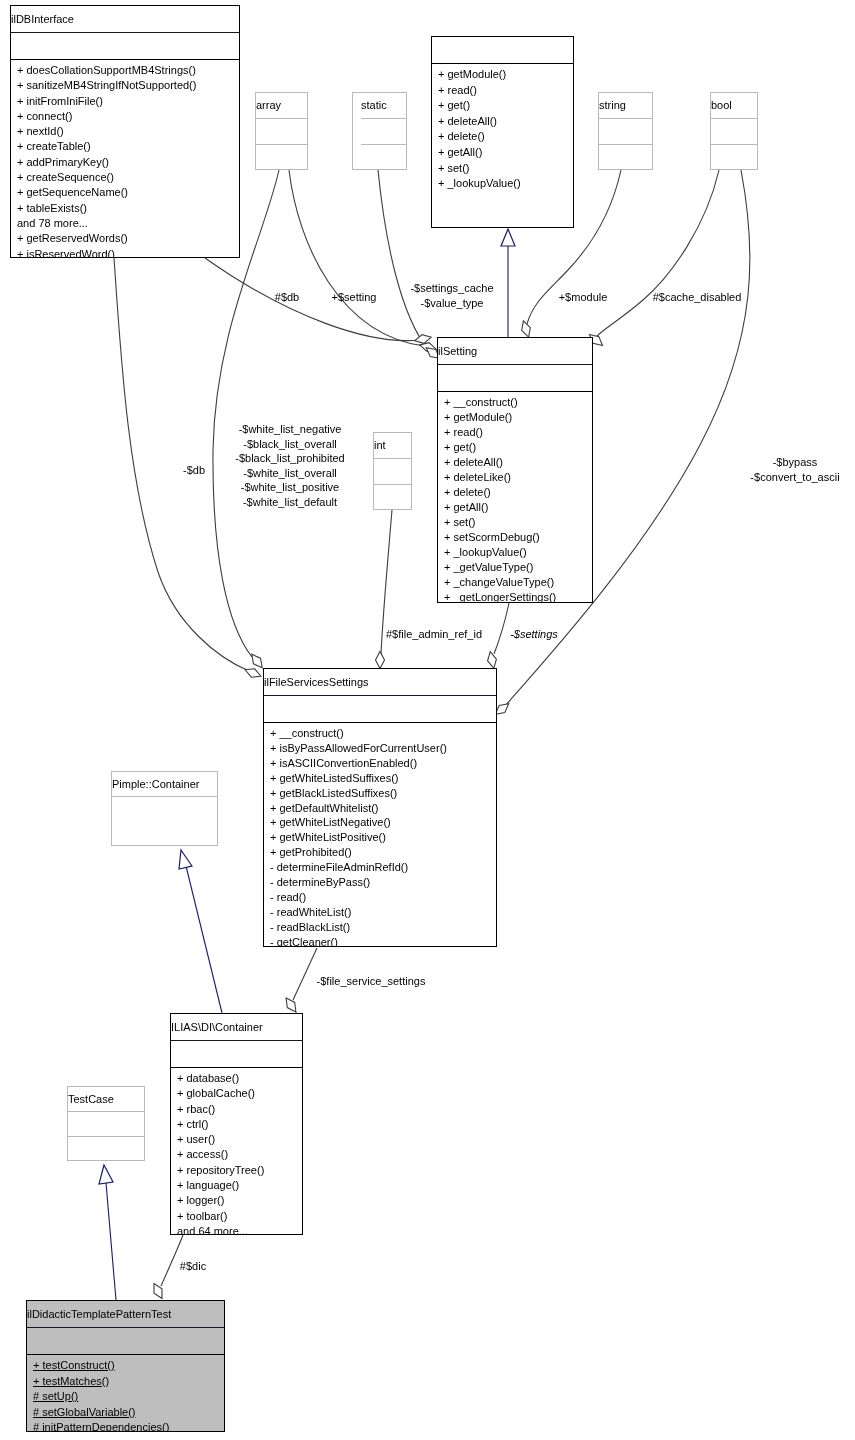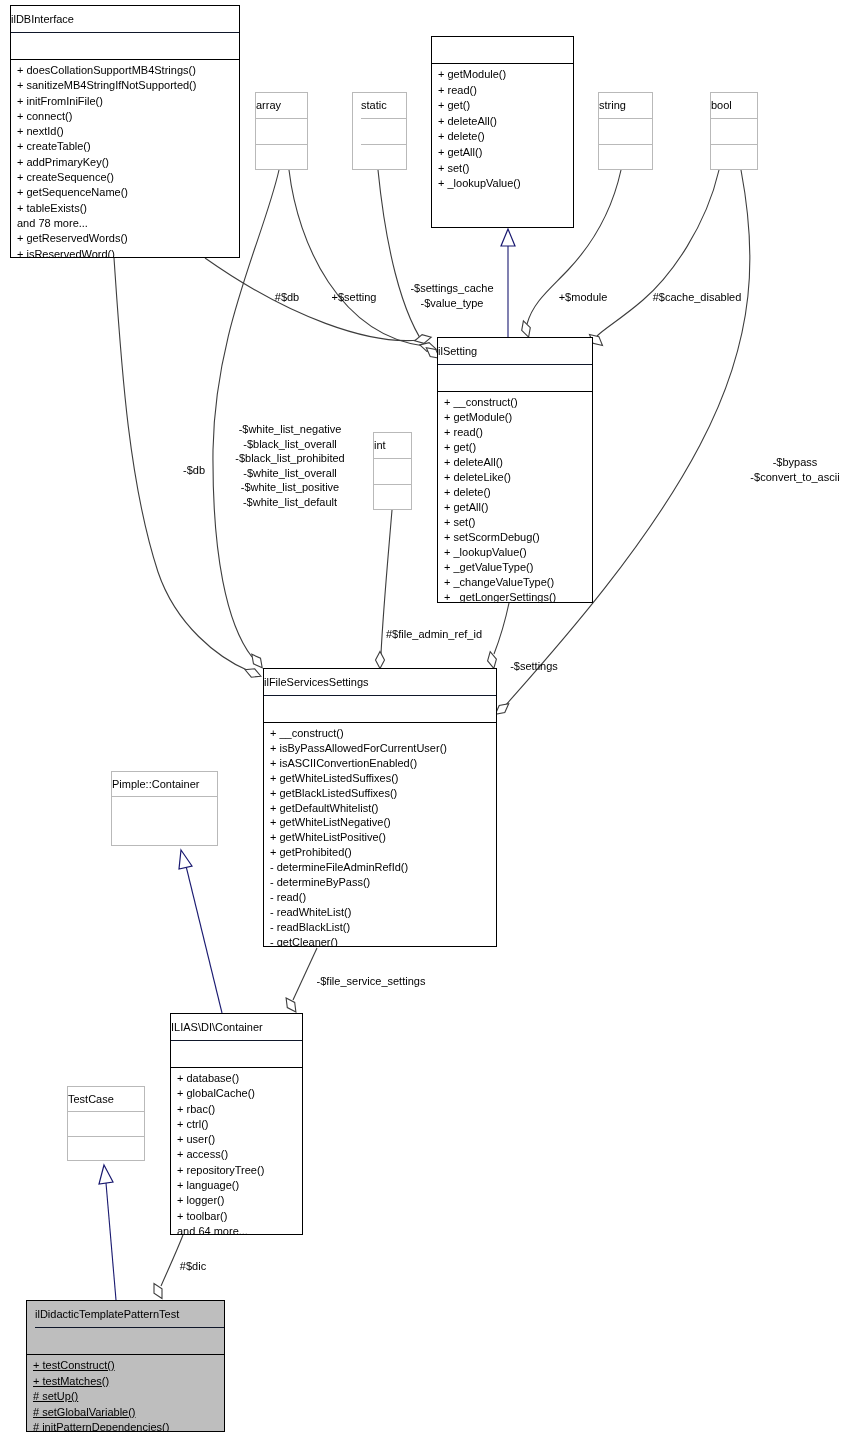--- a/index.html
+++ b/index.html
@@ -206,21 +206,21 @@
         </div>
       </div>
       <div class="cls kind-type" style="left: 67px; top: 1086px; width: 78px; height: 75px;">
         <div class="cls-title" style="height: 24px;">
           <div>TestCase</div>
         </div>
         <div class="cls-mid"></div>
         <div class="cls-mid"></div>
       </div>
       <div class="cls kind-highlight" style="left: 26px; top: 1300px; width: 199px; height: 132px;">
-        <div class="cls-title" style="height: 26px; margin-left: 8px;">
+        <div class="cls-title" style="height: 26px;">
           <div>ilDidacticTemplatePatternTest</div>
         </div>
         <div class="cls-mid"></div>
         <div class="cls-methods" style="line-height: 15.6px; text-decoration: underline;">
           <div>+ testConstruct()</div>
           <div>+ testMatches()</div>
           <div># setUp()</div>
           <div># setGlobalVariable()</div>
           <div># initPatternDependencies()</div>
         </div>
@@ -254,21 +254,21 @@
         <div>-$white_list_positive</div>
         <div>-$white_list_default</div>
       </div>
       <div class="elabel" style="left: 795px; top: 470px;">
         <div>-$bypass</div>
         <div>-$convert_to_ascii</div>
       </div>
       <div class="elabel" style="left: 434px; top: 634px;">
         <div>#$file_admin_ref_id</div>
       </div>
-      <div class="elabel" style="left: 534px; top: 666px;">
+      <div class="elabel" style="left: 534px; top: 634px; font-style: italic;">
         <div>-$settings</div>
       </div>
       <div class="elabel" style="left: 371px; top: 981px;">
         <div>-$file_service_settings</div>
       </div>
       <div class="elabel" style="left: 193px; top: 1266px;">
         <div>#$dic</div>
       </div>
     </div>
 </div>

